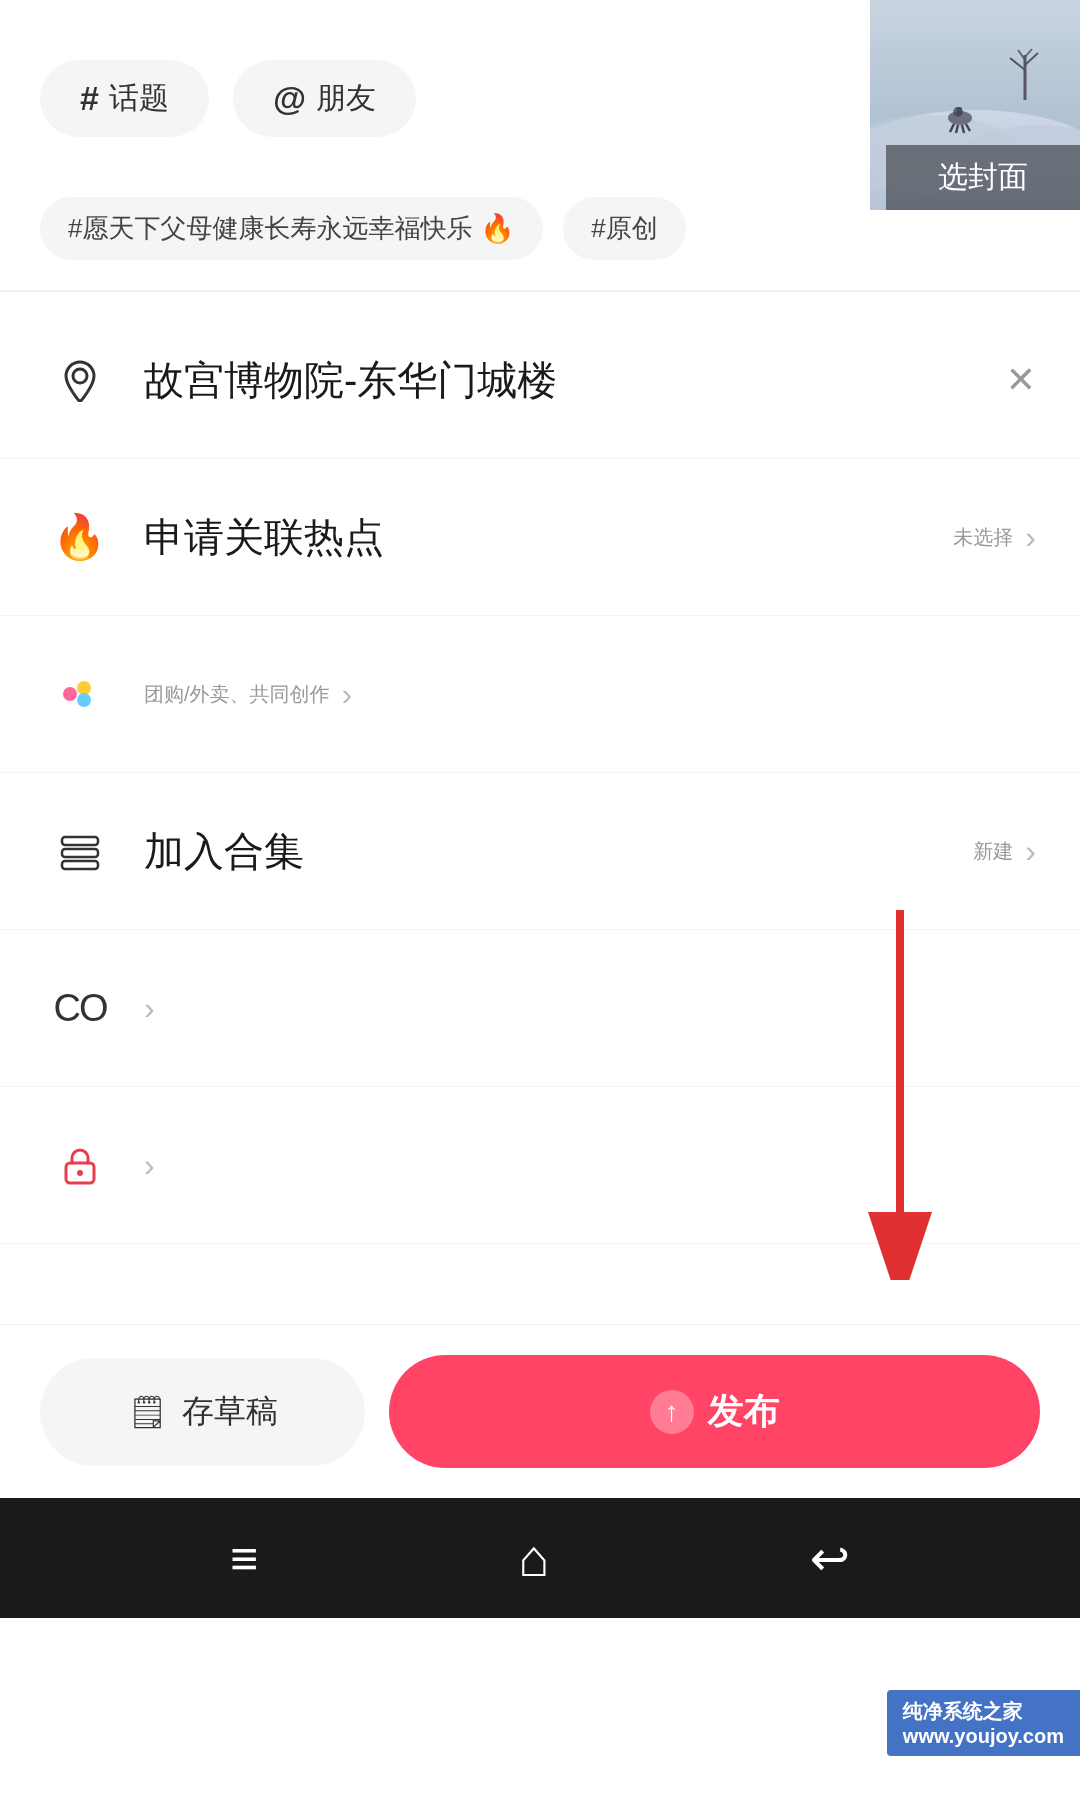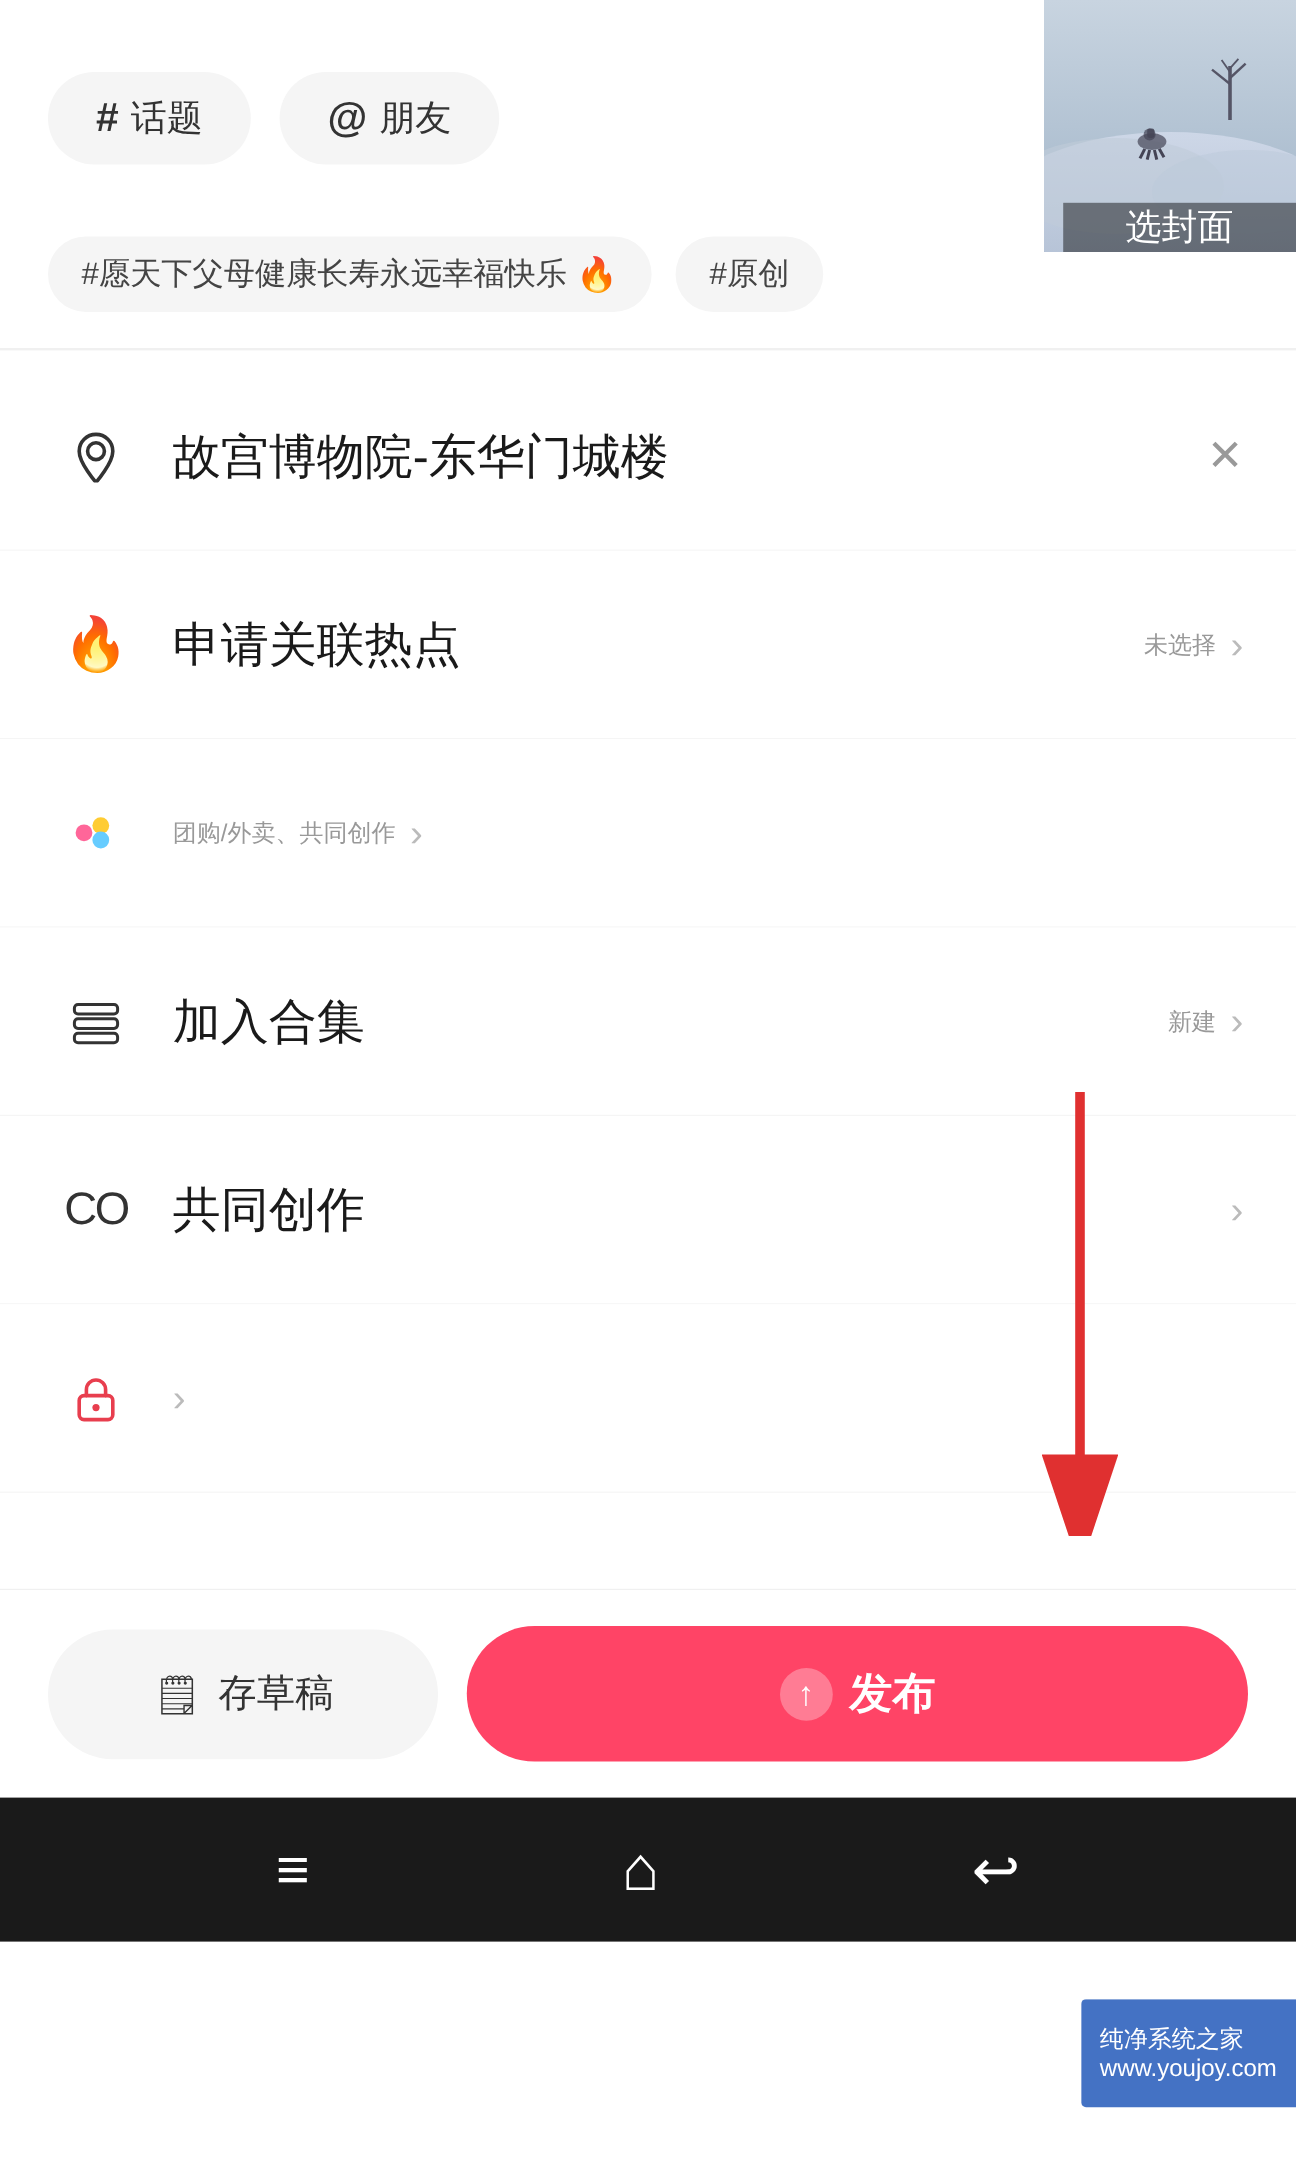--- a/index.html
+++ b/index.html
@@ -22,21 +22,21 @@
       height: 210px;
       background: linear-gradient(160deg, #b8c8d8 0%, #8899aa 30%, #99aacc 60%, #aabbcc 100%);
       overflow: hidden;
     }
     .cover-image-area .cover-overlay {
       position: absolute;
       bottom: 0;
       left: 16px;
       right: 0;
       background: rgba(0,0,0,0.45);
-      padding: 0;
+      padding: 12px;
       text-align: center;
     }
     .cover-image-area .cover-label {
       color: #fff;
       font-size: 30px;
       font-weight: 500;
     }
     
     .cover-svg {
       width: 100%;
@@ -219,22 +219,23 @@
       color: #fff;
       font-size: 48px;
     }
 
     
     .watermark {
       position: fixed;
       bottom: 60px;
       right: 0;
       background: #4472c4;
-      padding: 20px 16px;
+      padding: 8px 16px;
       border-radius: 4px 0 0 4px;
+      font-weight: bold;
     }
     .watermark-text {
       color: #fff;
       font-size: 20px;
     }
   </style>
 </head>
 <body>
 
 <div class="cover-image-area">
@@ -342,21 +343,20 @@
   </div>
   <span class="item-label">加入合集</span>
   <span class="item-value">新建</span>
   <span class="chevron">›</span>
 </div>
 
 <div class="menu-item">
   <div class="icon-wrap">
     <span class="co-icon">CO</span>
   </div>
-  <span class="item-label">共同创作</span>
   <span class="chevron">›</span>
 </div>
 
 <div class="menu-item" style="position:relative;">
   <div class="icon-wrap lock-icon">
     <svg viewBox="0 0 44 44" fill="none" xmlns="http://www.w3.org/2000/svg">
       <rect x="8" y="20" width="28" height="20" rx="4" stroke="#e83e4e" stroke-width="3"></rect>
       <path d="M14 20V15a8 8 0 1 1 16 0v5" stroke="#e83e4e" stroke-width="3" stroke-linecap="round"></path>
       <circle cx="22" cy="30" r="3" fill="#e83e4e"></circle>
     </svg>

